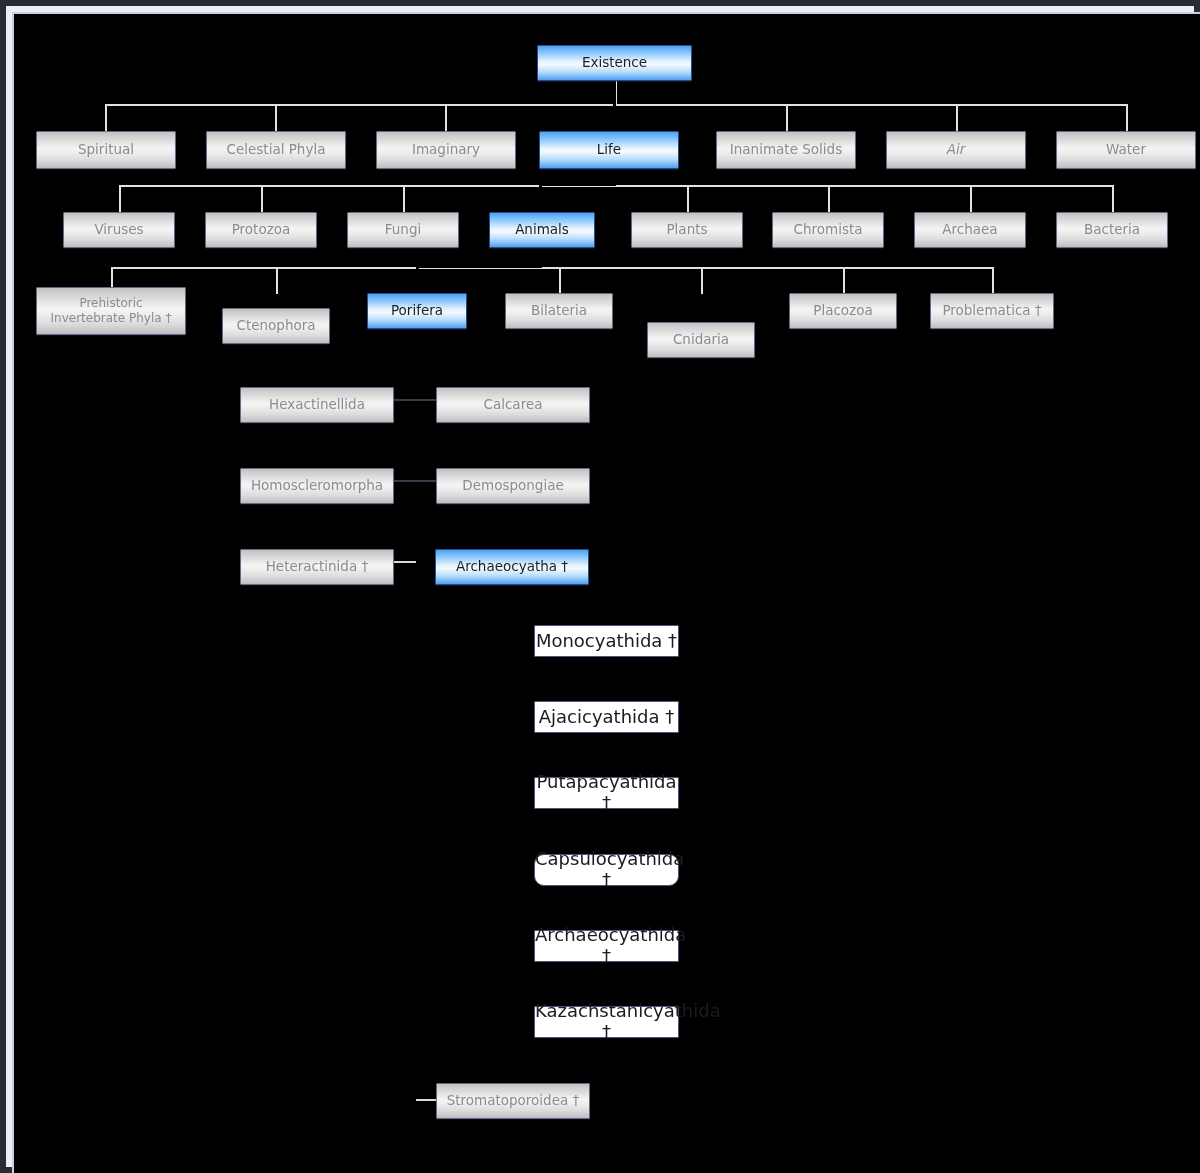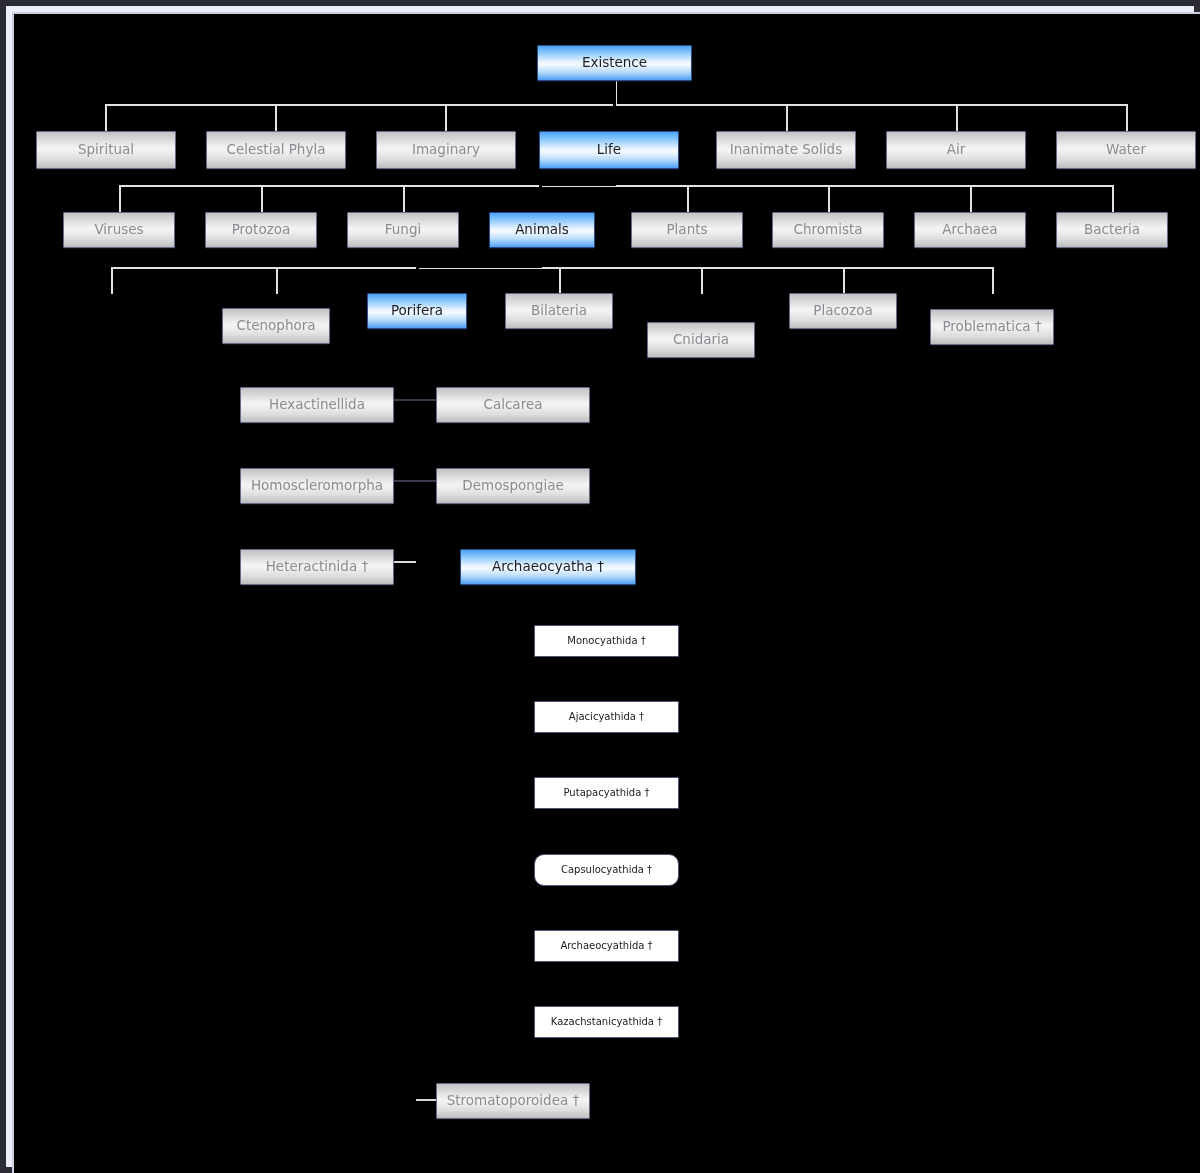--- a/index.html
+++ b/index.html
@@ -55,21 +55,21 @@
     color:#1d1d22;
     font-size:13.5px;
     background:linear-gradient(to bottom,
         #4ea2f5 0%, #7cc0fb 16%, #e8f4ff 46%, #f3faff 55%,
         #b9dcfb 76%, #69b0f7 94%, #4e9ef0 100%);
     box-shadow:0 1px 1px rgba(40,60,110,.3);
   }
   .white{
     border:1px solid #4b5577;
     color:#1b1b20;
-    font-size:10px;
+    font-size:18px;
     background:#ffffff;
   }
   .two-line{font-size:12px;line-height:1.25;}
 
   
   .arr{position:absolute;width:0;height:0;}
   .arr.down{
     border-left:8px solid transparent;
     border-right:8px solid transparent;
     border-top:12px solid #000;
@@ -155,21 +155,21 @@
       </div>
       <div class="node gray" style="left:364px;top:119px;width:140px;height:38px;">
         <span>Imaginary</span>
       </div>
       <div class="node blue" style="left:527px;top:119px;width:140px;height:38px;">
         <span>Life</span>
       </div>
       <div class="node gray" style="left:704px;top:119px;width:140px;height:38px;">
         <span>Inanimate Solids</span>
       </div>
-      <div class="node gray" style="left:874px;top:119px;width:140px;height:38px;">
+      <div class="node gray" style="left:874px;top:119px;width:140px;height:38px;font-style:italic;">
         <span>Air</span>
       </div>
       <div class="node gray" style="left:1044px;top:119px;width:140px;height:38px;">
         <span>Water</span>
       </div>
 
       <div class="node gray" style="left:51px;top:200px;width:112px;height:36px;">
         <span>Viruses</span>
       </div>
       <div class="node gray" style="left:193px;top:200px;width:112px;height:36px;">
@@ -187,55 +187,59 @@
       <div class="node gray" style="left:760px;top:200px;width:112px;height:36px;">
         <span>Chromista</span>
       </div>
       <div class="node gray" style="left:902px;top:200px;width:112px;height:36px;">
         <span>Archaea</span>
       </div>
       <div class="node gray" style="left:1044px;top:200px;width:112px;height:36px;">
         <span>Bacteria</span>
       </div>
 
+      <div class="node gray two-line" style="left:24px;top:275px;width:150px;height:48px;">
+        <span>Prehistoric
+Invertebrate Phyla †</span>
+      </div>
       <div class="node gray" style="left:210px;top:281px;width:108px;height:36px;margin-top:15px;">
         <span>Ctenophora</span>
       </div>
       <div class="node blue" style="left:355px;top:281px;width:100px;height:36px;">
         <span>Porifera</span>
       </div>
       <div class="node gray" style="left:493px;top:281px;width:108px;height:36px;">
         <span>Bilateria</span>
       </div>
       <div class="node gray" style="left:635px;top:281px;width:108px;height:36px;margin-top:29px;">
         <span>Cnidaria</span>
       </div>
       <div class="node gray" style="left:777px;top:281px;width:108px;height:36px;">
         <span>Placozoa</span>
       </div>
-      <div class="node gray" style="left:918px;top:297px;width:124px;height:36px;">
+      <div class="node gray" style="left:918px;top:281px;width:124px;height:36px;">
         <span>Problematica †</span>
       </div>
 
       <div class="node gray" style="left:228px;top:375px;width:154px;height:36px;">
         <span>Hexactinellida</span>
       </div>
       <div class="node gray" style="left:424px;top:375px;width:154px;height:36px;">
         <span>Calcarea</span>
       </div>
       <div class="node gray" style="left:228px;top:456px;width:154px;height:36px;">
         <span>Homoscleromorpha</span>
       </div>
       <div class="node gray" style="left:424px;top:456px;width:154px;height:36px;">
         <span>Demospongiae</span>
       </div>
       <div class="node gray" style="left:228px;top:537px;width:154px;height:36px;">
         <span>Heteractinida †</span>
       </div>
-      <div class="node blue" style="left:448px;top:537px;width:176px;height:36px;">
+      <div class="node blue" style="left:423px;top:537px;width:154px;height:36px;">
         <span>Archaeocyatha †</span>
       </div>
 
       <div class="node white" style="left:522px;top:613px;width:145px;height:32px;">
         <span>Monocyathida †</span>
       </div>
       <div class="node white" style="left:522px;top:689px;width:145px;height:32px;">
         <span>Ajacicyathida †</span>
       </div>
       <div class="node white" style="left:522px;top:765px;width:145px;height:32px;">

